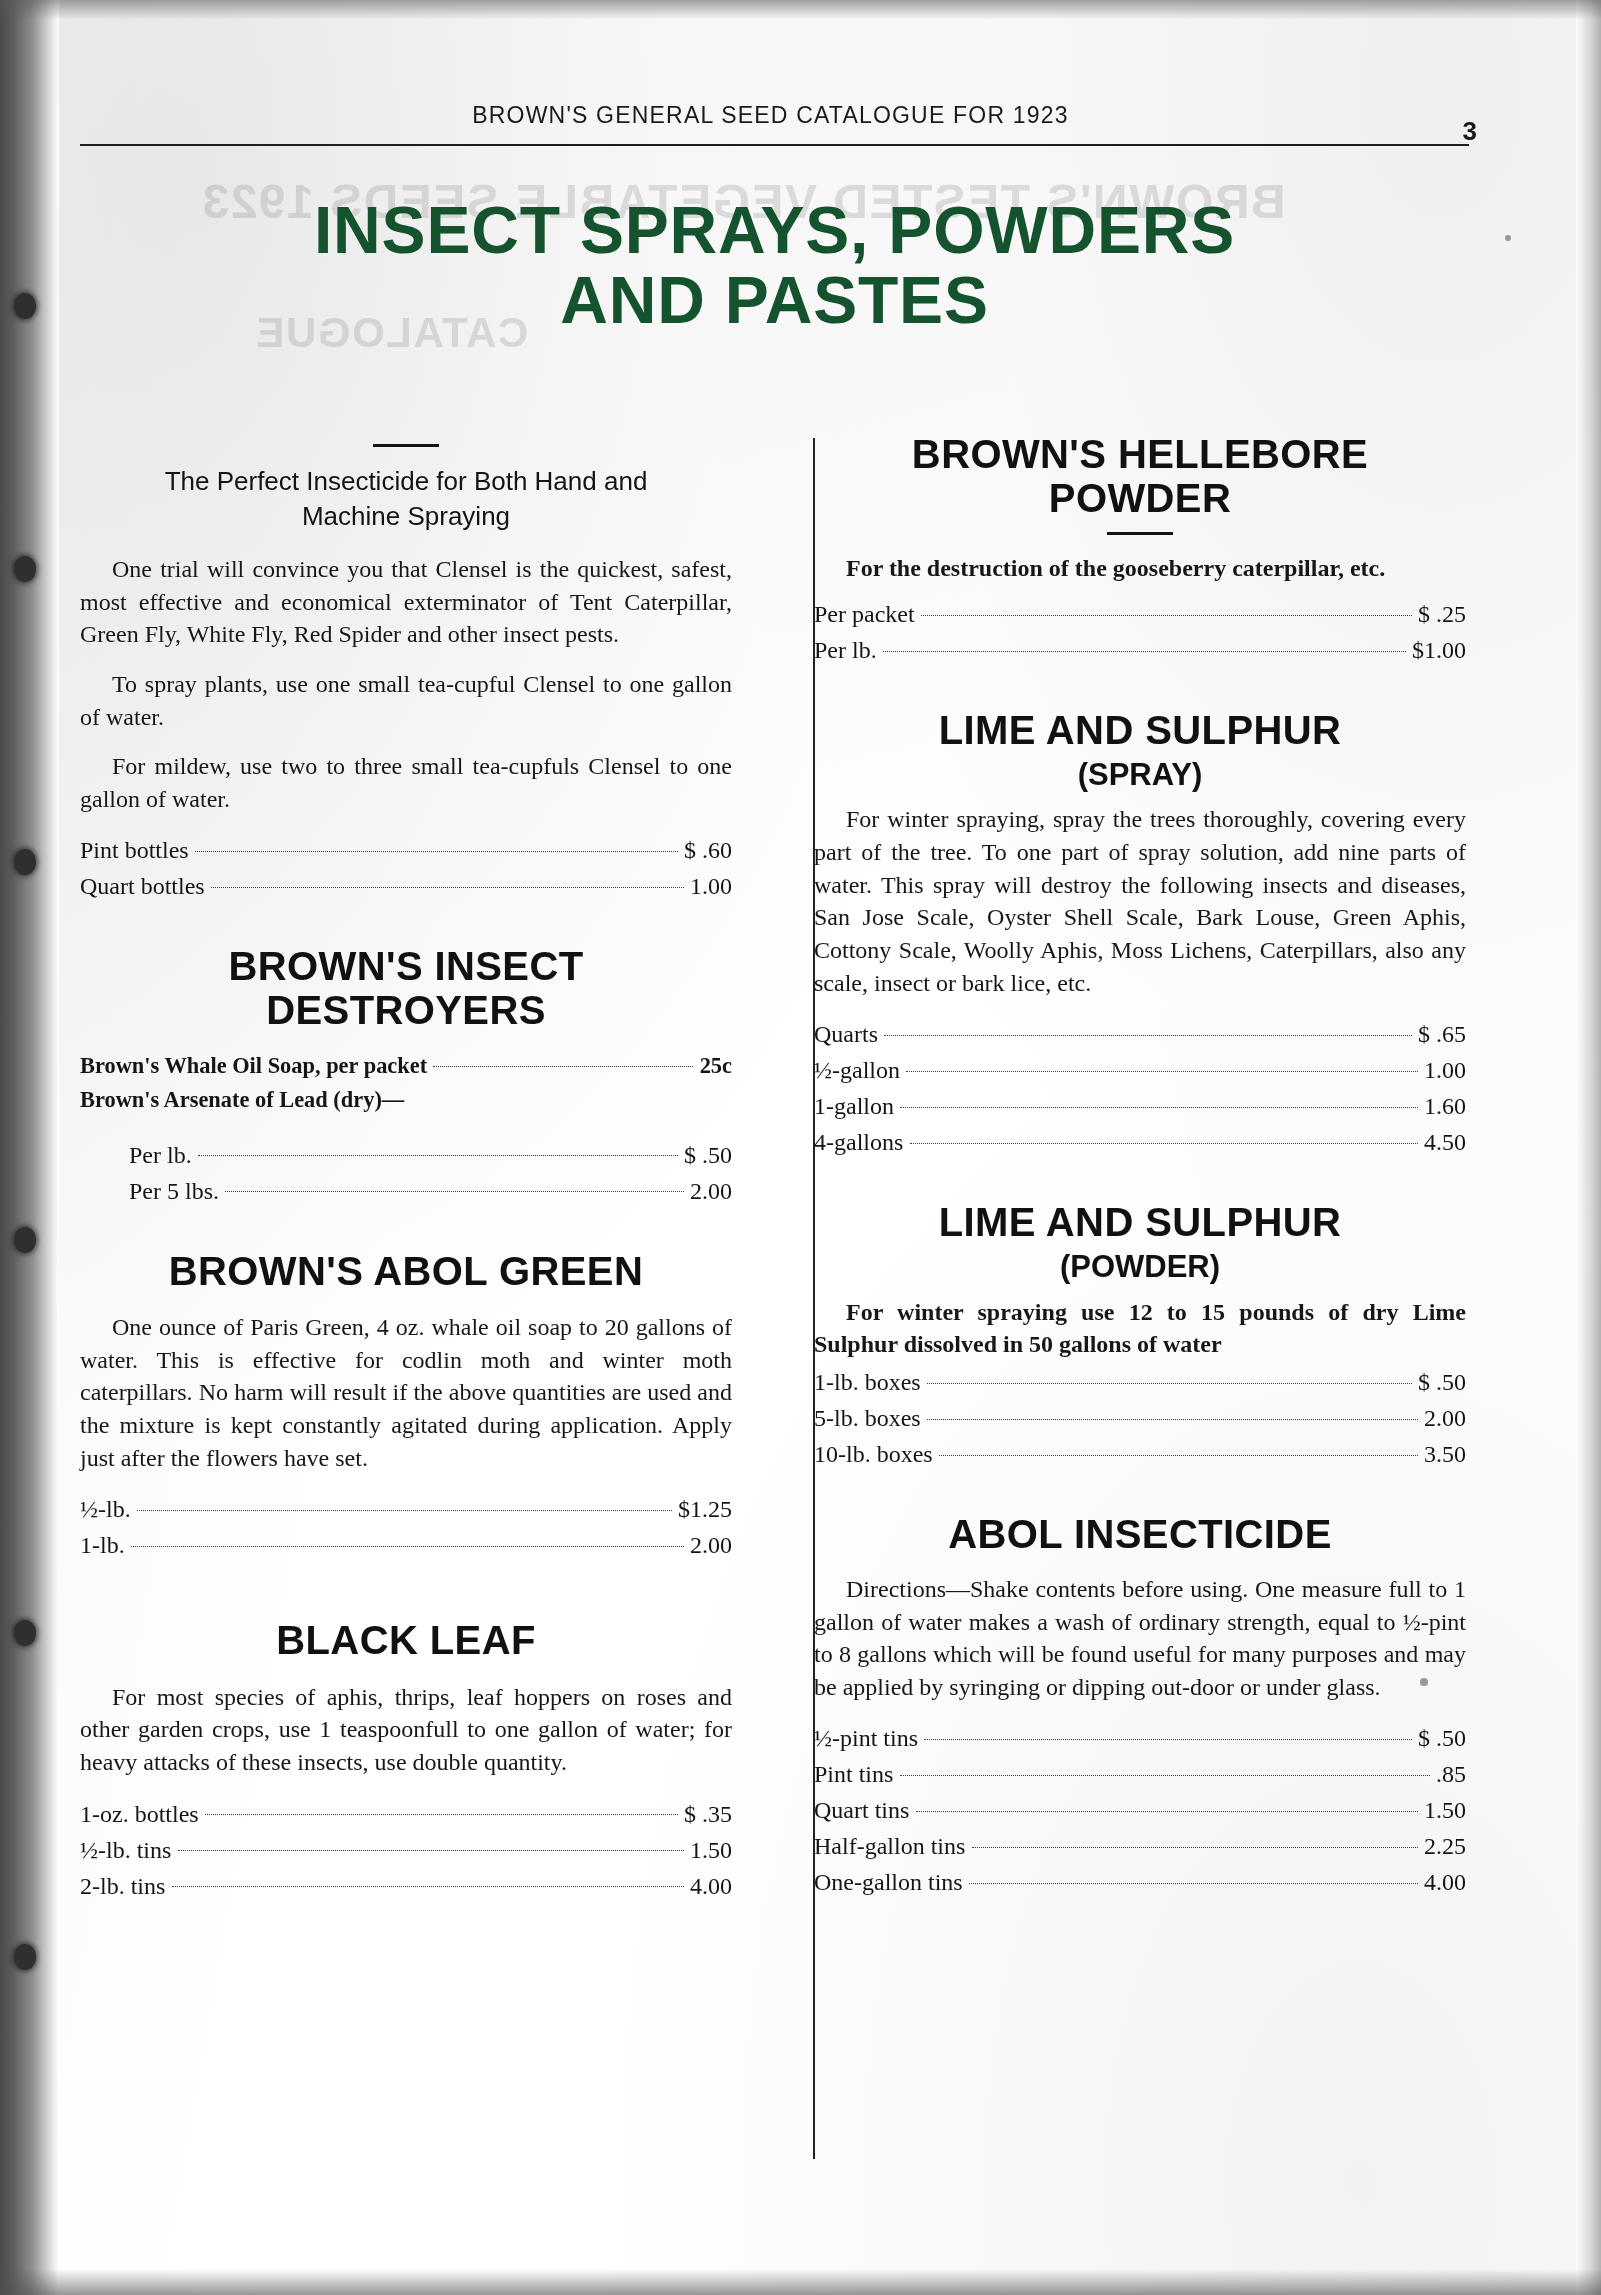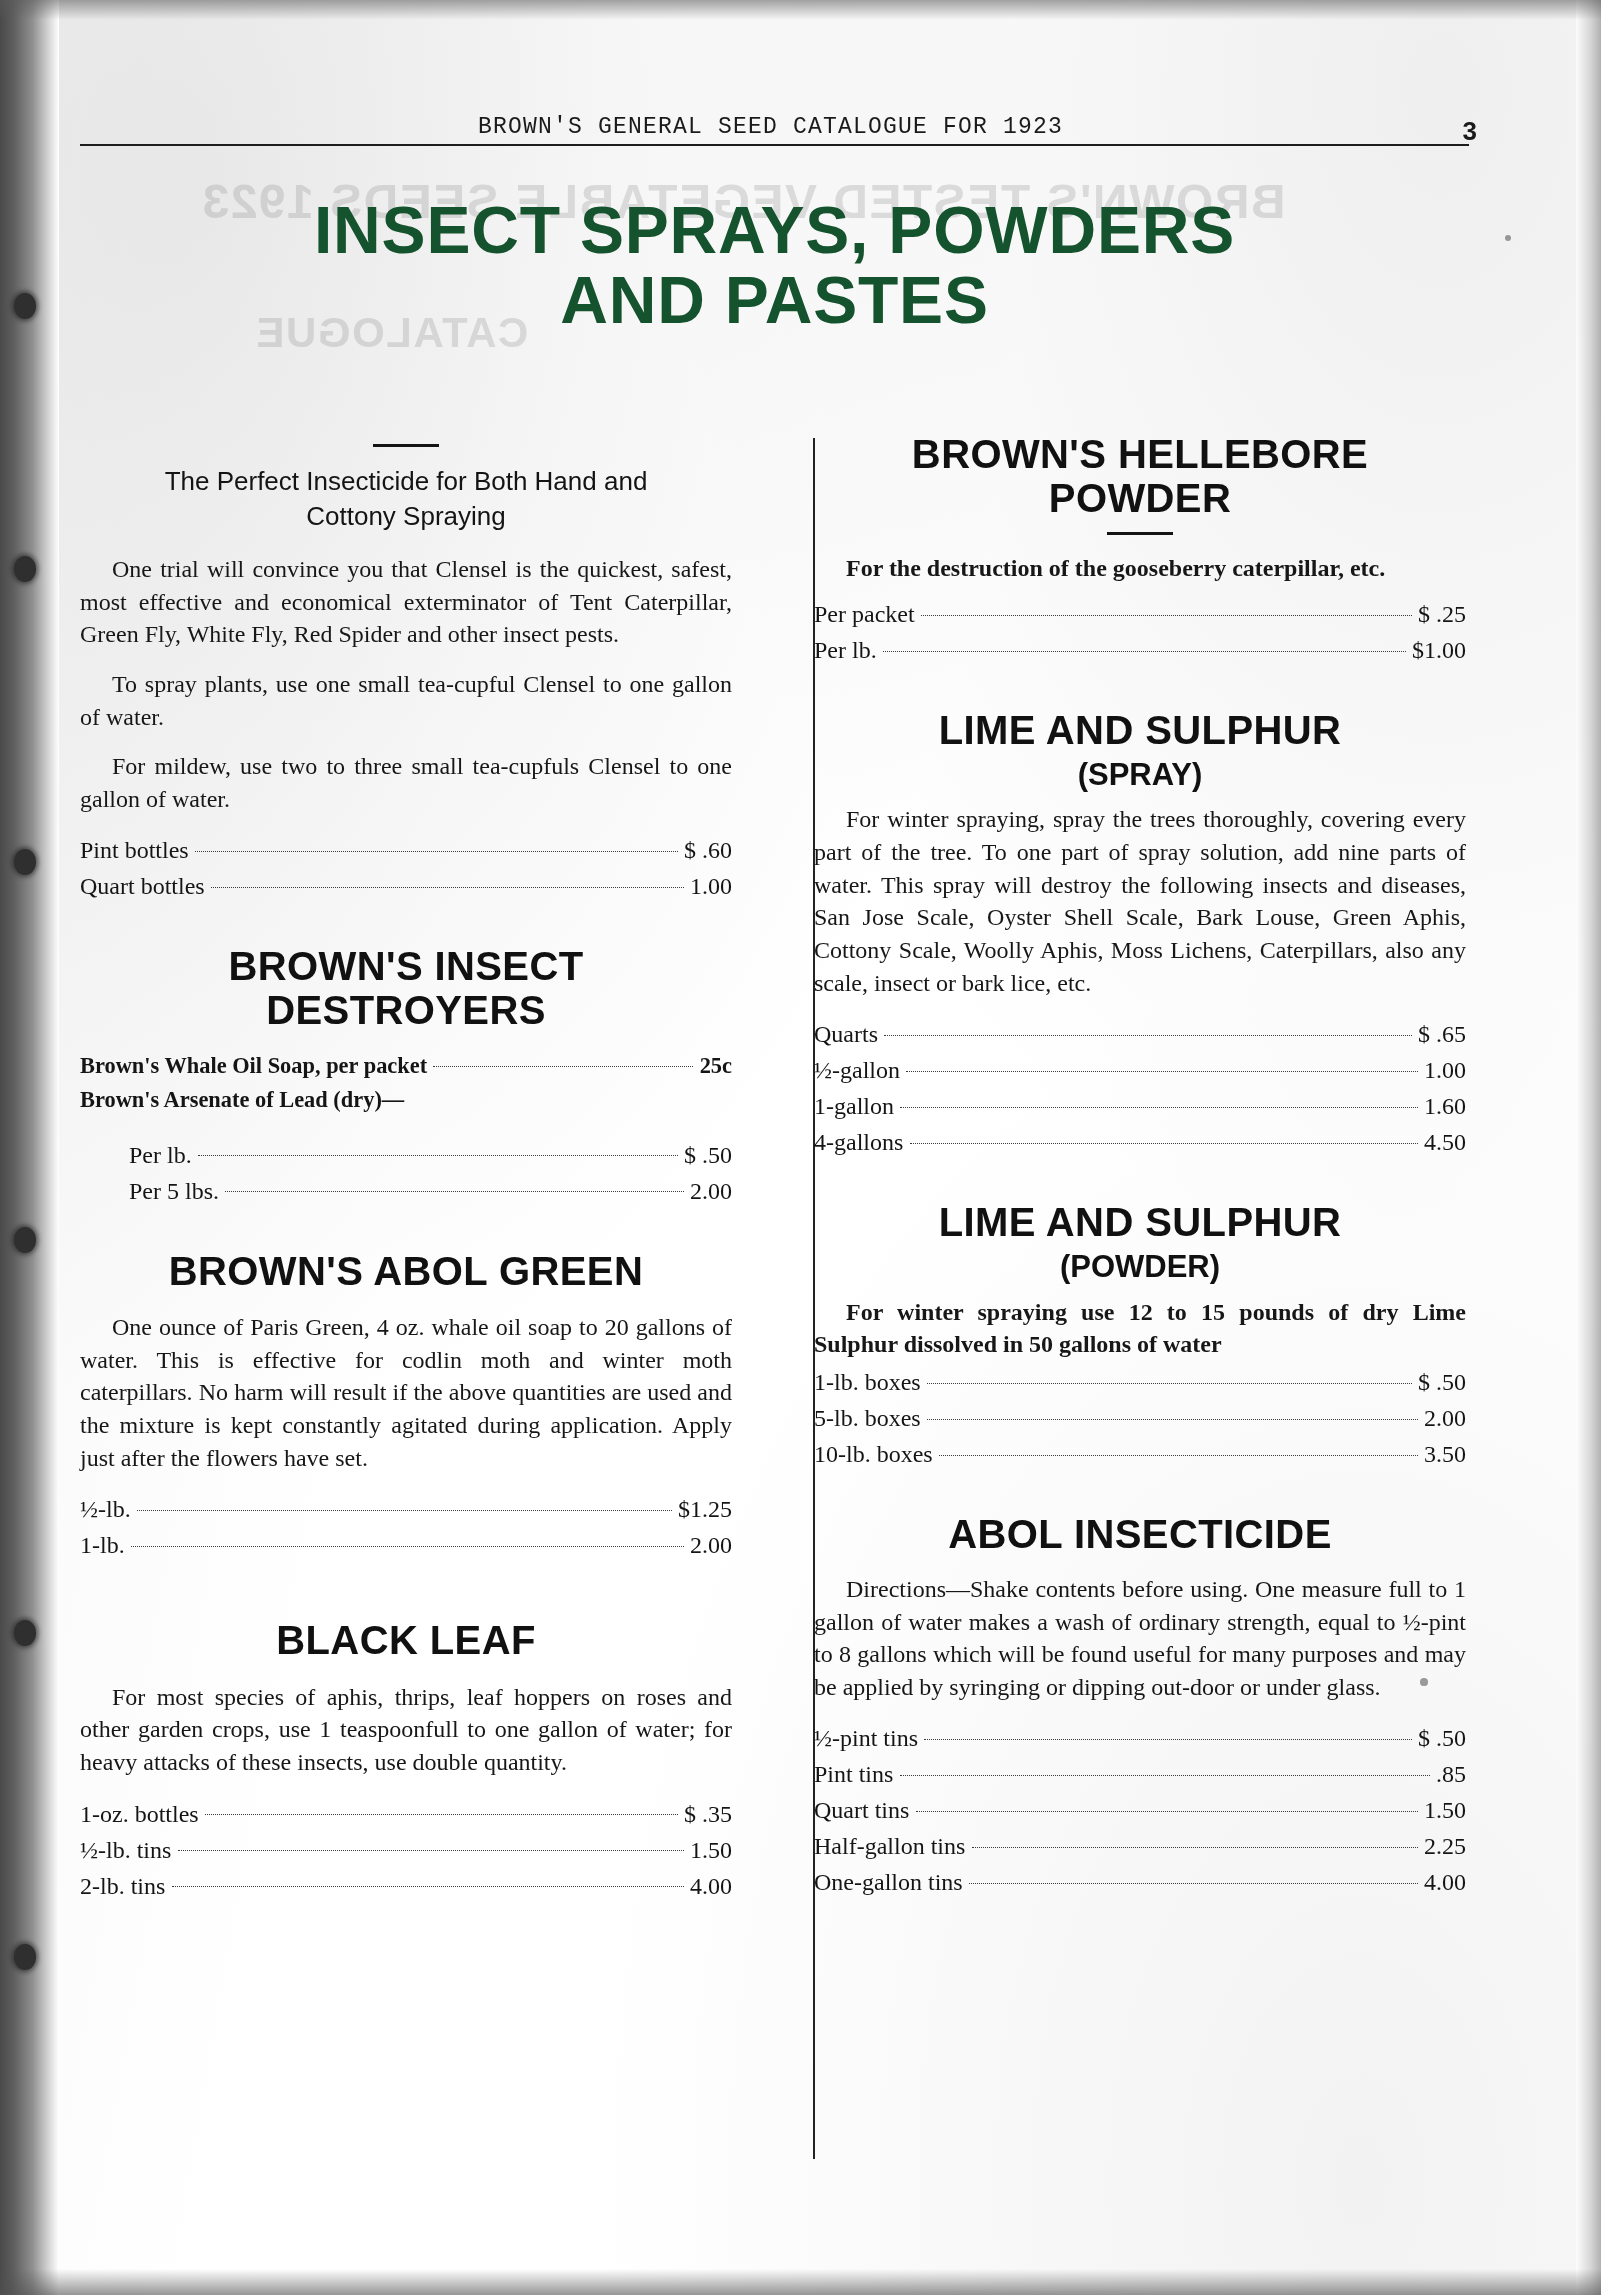--- a/index.html
+++ b/index.html
@@ -74,25 +74,25 @@
   .content {
     position: absolute;
     left: 80px;
     top: 0;
     width: 1443px;
     height: 2295px;
   }
   
   .runhead {
     position: absolute;
-    top: 114px;
+    top: 102px;
     left: 0;
     width: 1381px;
     text-align: center;
-    font-family: Liberation Mono, monospace;
+    font-family: Liberation Sans, sans-serif;
     font-size: 23px;
     letter-spacing: 1.2px;
     color: #1a1a1a;
   }
   .pagenum {
     position: absolute;
     top: 116px;
     right: 46px;
     font-family: "Liberation Sans", sans-serif;
     font-weight: bold;
@@ -238,21 +238,21 @@
     <div class="vdivider"></div>
 
     <div class="columns">
 
       <div class="col left">
 
         <section>
           <div class="shortrule"></div>
           <div class="tagline">
             <div>The Perfect Insecticide for Both Hand and</div>
-            <div>Cottony Spraying</div>
+            <div>Machine Spraying</div>
           </div>
           <p class="body">One trial will convince you that Clensel is the quickest, safest, most effective and economical exterminator of Tent Caterpillar, Green Fly, White Fly, Red Spider and other insect pests.</p>
           <p class="body">To spray plants, use one small tea-cupful Clensel to one gallon of water.</p>
           <p class="body">For mildew, use two to three small tea-cupfuls Clensel to one gallon of water.</p>
           <div class="pricelist">
             <div class="priceline">
               <span class="label">Pint bottles</span>
               <span class="dots"></span>
               <span class="val">$ .60</span>
             </div>

